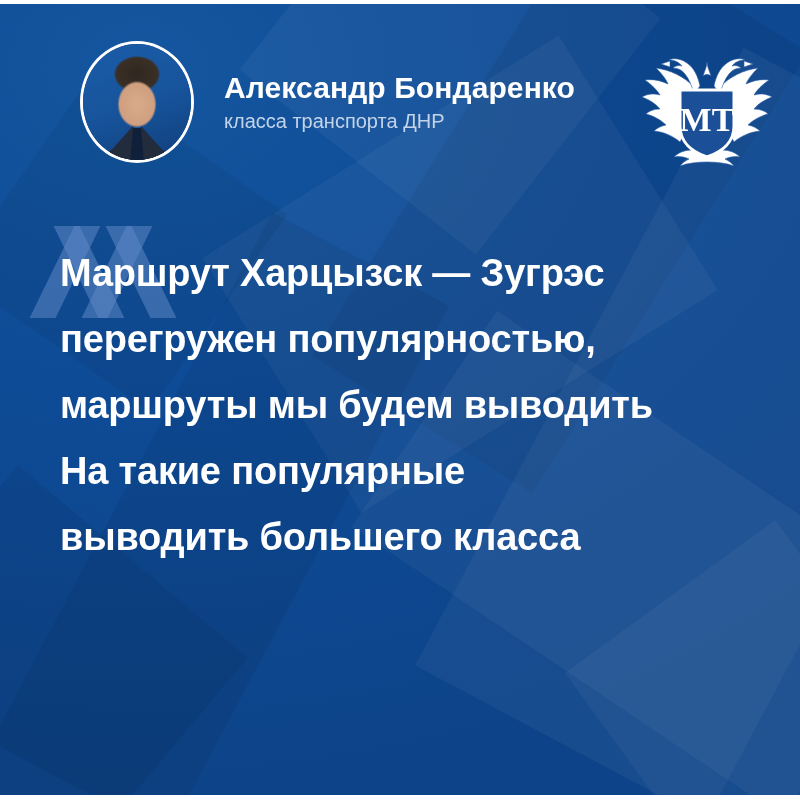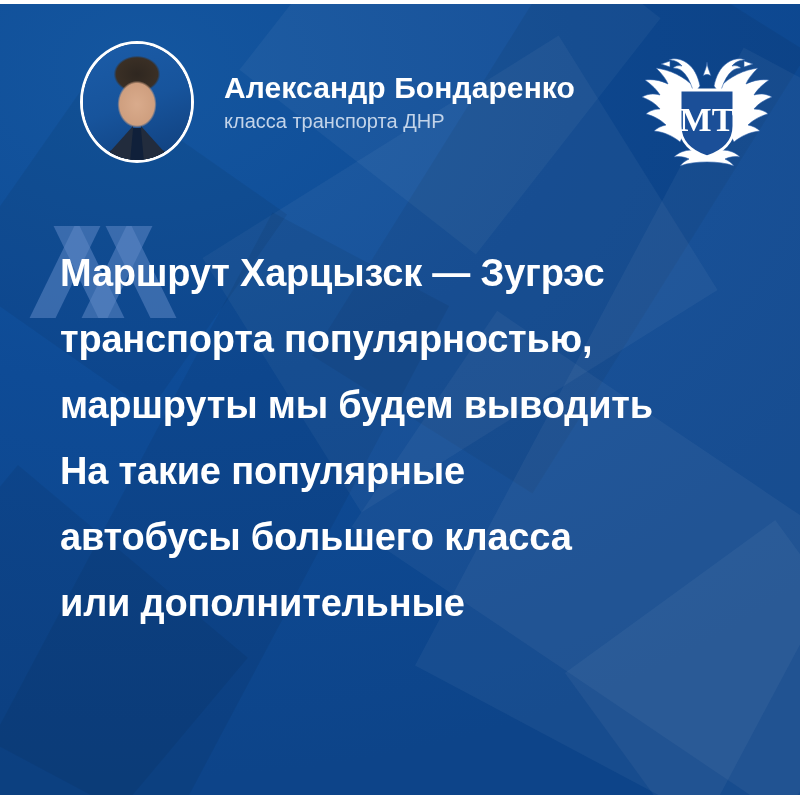--- a/index.html
+++ b/index.html
@@ -258,20 +258,19 @@
 
   <div class="quote-mark">
     <div class="qm-chev qm-a"></div>
     <div class="qm-chev qm-b"></div>
     <div class="qm-chev qm-c"></div>
     <div class="qm-chev qm-d"></div>
   </div>
 
   <div class="quote">
     <div class="quote-line">Маршрут Харцызск — Зугрэс</div>
-    <div class="quote-line">транспорта популярностью,</div>
+    <div class="quote-line">перегружен популярностью,</div>
     <div class="quote-line">маршруты мы будем выводить</div>
     <div class="quote-line">На такие популярные</div>
-    <div class="quote-line">автобусы большего класса</div>
-    <div class="quote-line">или дополнительные</div>
+    <div class="quote-line">выводить большего класса</div>
   </div>
 
 </div>
 
 </body></html>

